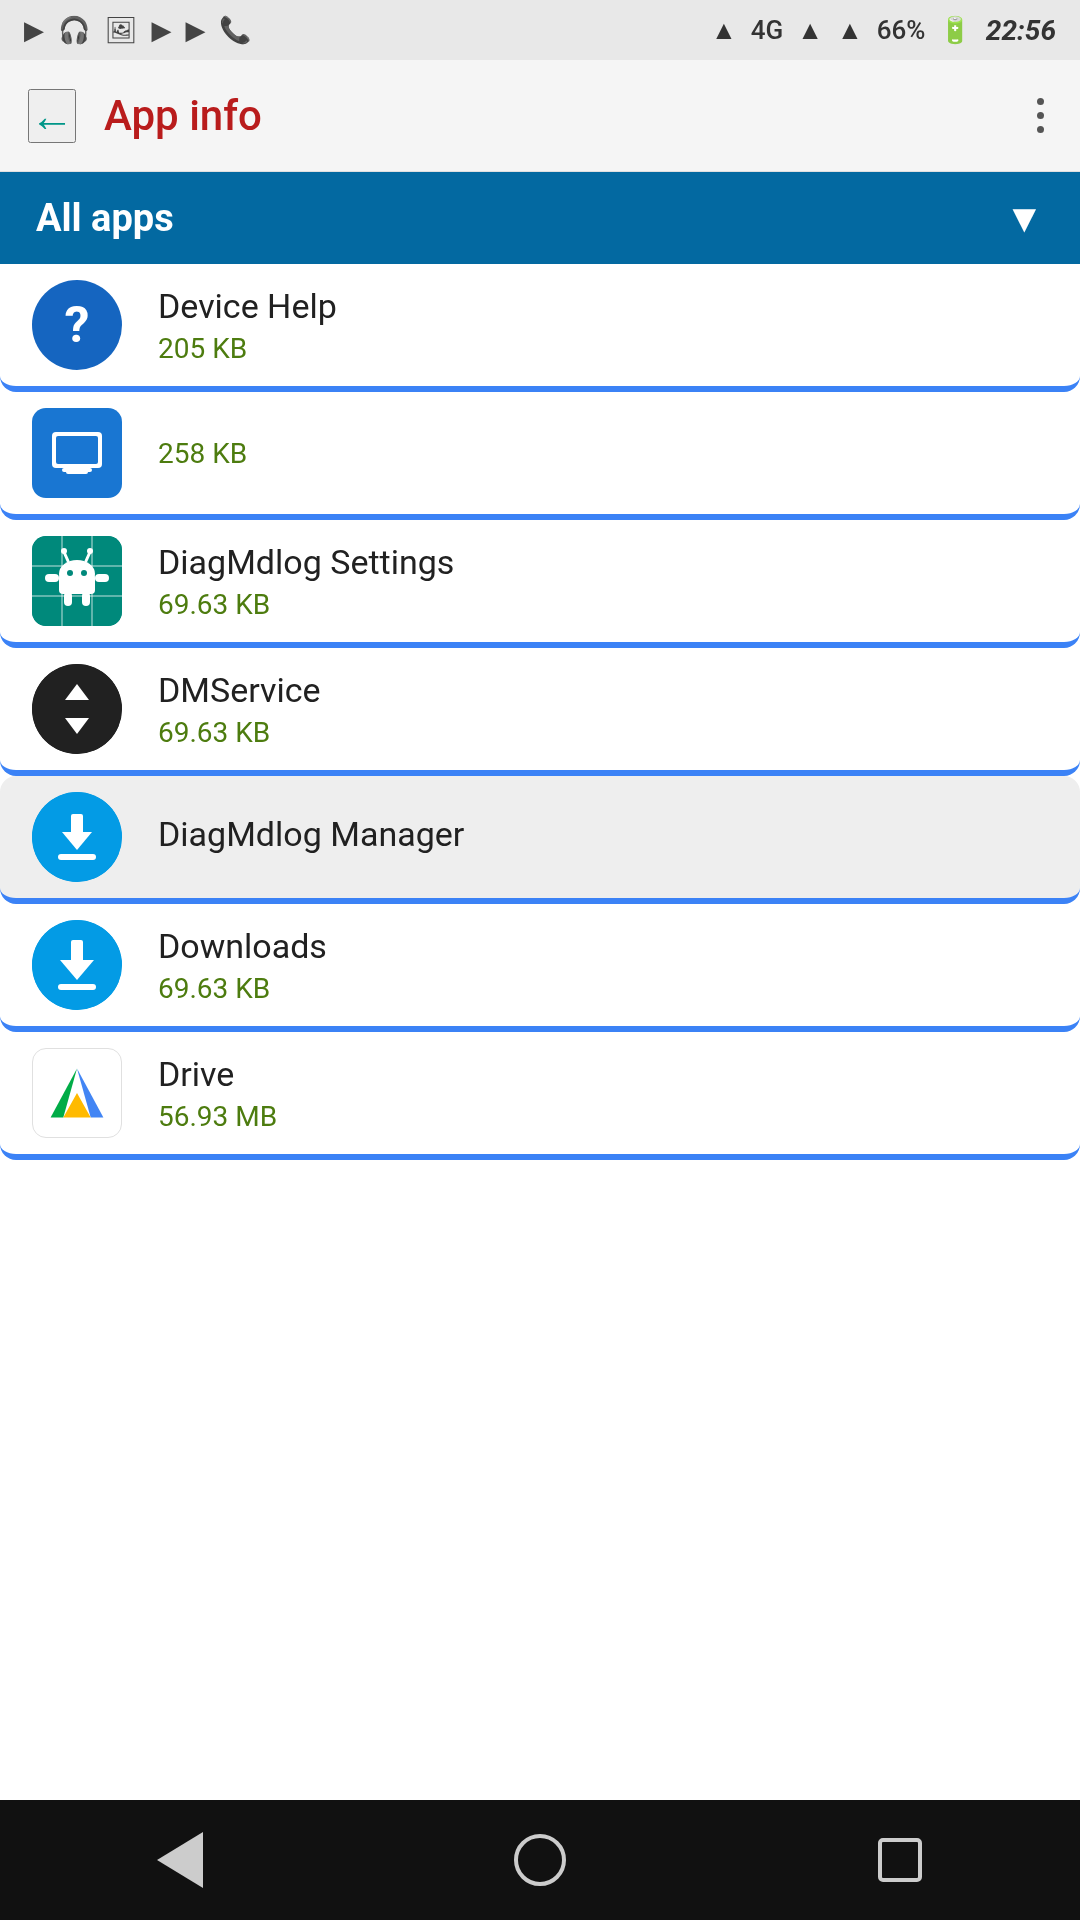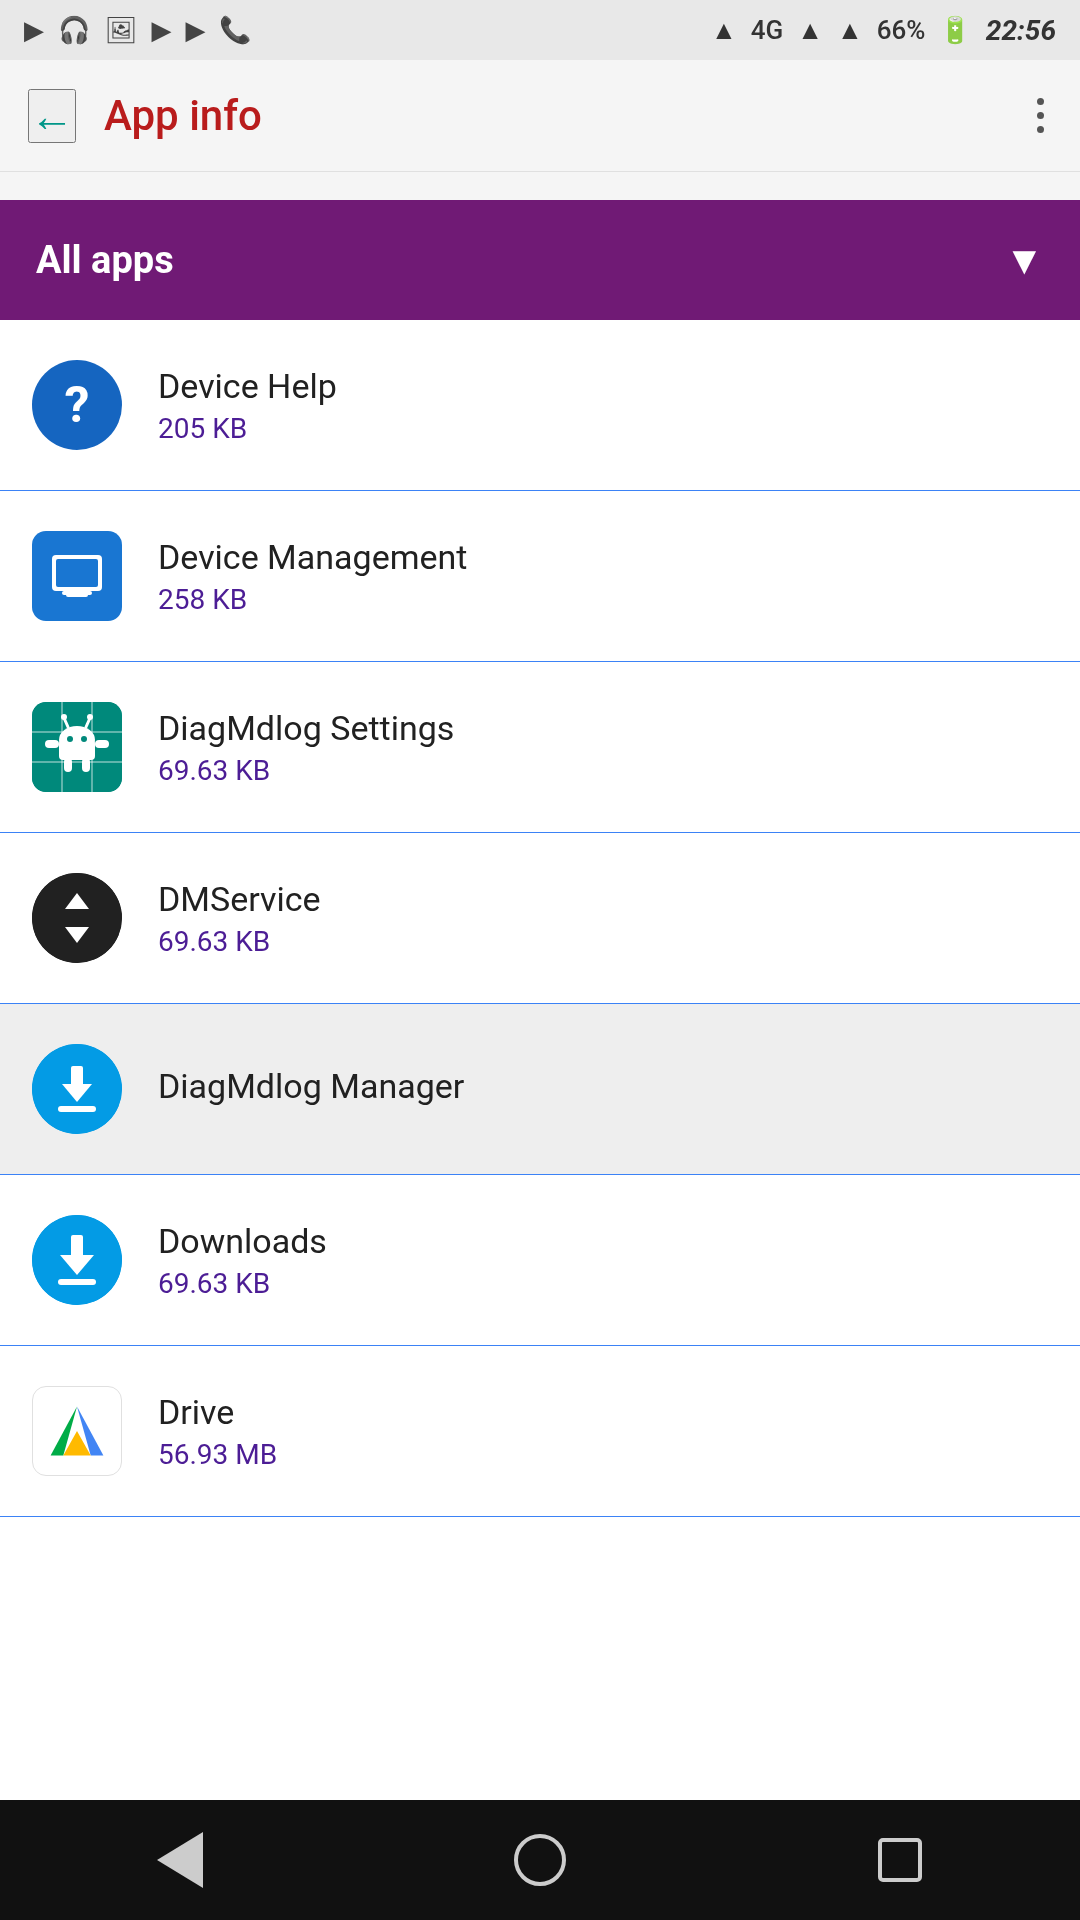--- a/index.html
+++ b/index.html
@@ -81,26 +81,25 @@
     }
     .dot {
       width: 7px;
       height: 7px;
       background: #555;
       border-radius: 50%;
     }
 
     
     .filter-bar {
-      background: #701a75;
-      height: 120px;
+      background: #0369a1;
+      height: 92px;
       display: flex;
       align-items: center;
       padding: 0 36px;
-      margin-top: 28px;
     }
     .filter-label {
       color: #ffffff;
       font-size: 38px;
       font-weight: bold;
       flex: 1;
     }
     .filter-chevron {
       color: #ffffff;
       font-size: 40px;
@@ -108,24 +107,25 @@
 
     
     .app-list {
       flex: 1;
       background: #fff;
     }
 
     .app-item {
       display: flex;
       align-items: center;
-      padding: 40px 32px;
-      border-bottom: 1px solid #3b82f6;
+      padding: 16px 32px;
+      border-bottom: 6px solid #3b82f6;
       cursor: pointer;
       background: #fff;
+      border-radius: 16px;
     }
     .app-item.highlighted {
       background: #eeeeee;
     }
 
     .app-icon-wrap {
       width: 90px;
       height: 90px;
       border-radius: 50%;
       display: flex;
@@ -196,21 +196,21 @@
       justify-content: center;
     }
     .app-name {
       font-size: 34px;
       color: #212121;
       font-weight: 400;
       margin-bottom: 6px;
     }
     .app-size {
       font-size: 28px;
-      color: #4c1d95;
+      color: #4d7c0f;
     }
 
     
     .nav-bar {
       background: #111;
       height: 120px;
       display: flex;
       align-items: center;
       justify-content: space-around;
     }
@@ -293,21 +293,20 @@
   <div class="app-item">
     <div class="app-icon-wrap icon-device-management">
       <svg viewBox="0 0 58 58" fill="none" xmlns="http://www.w3.org/2000/svg">
         <rect x="4" y="8" width="50" height="36" rx="4" fill="white"></rect>
         <rect x="8" y="12" width="42" height="28" rx="2" fill="#1976D2"></rect>
         <rect x="18" y="46" width="22" height="4" rx="2" fill="white"></rect>
         <rect x="14" y="44" width="30" height="4" rx="2" fill="white"></rect>
       </svg>
     </div>
     <div class="app-info">
-      <span class="app-name">Device Management</span>
       <span class="app-size">258 KB</span>
     </div>
   </div>
 
   <div class="app-item">
     <div class="app-icon-wrap icon-diagmdlog">
       <svg viewBox="0 0 90 90" fill="none" xmlns="http://www.w3.org/2000/svg">
 
         <rect width="90" height="90" rx="14" fill="#00897B"></rect>
 

